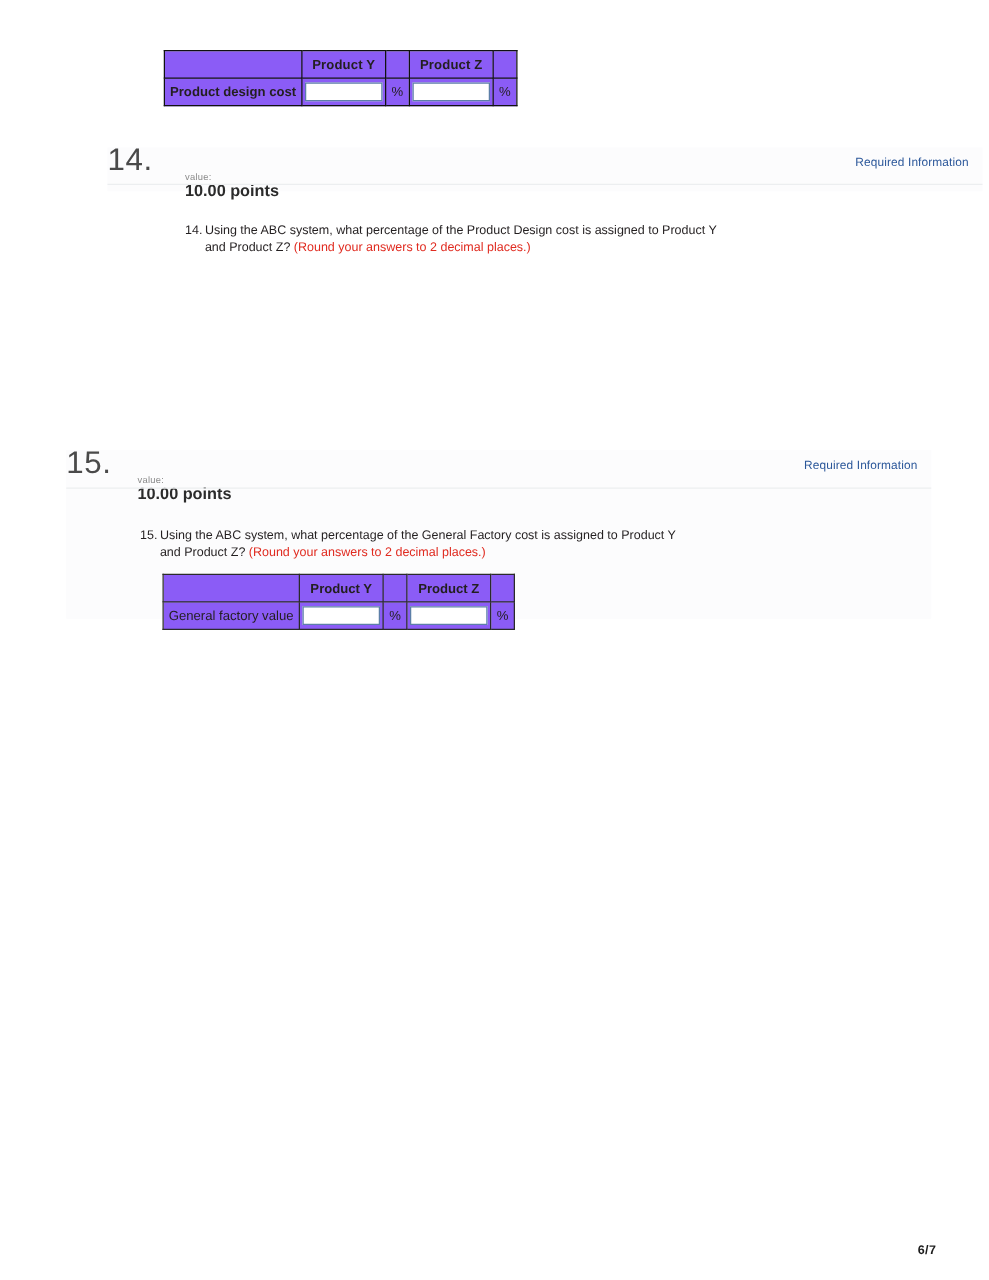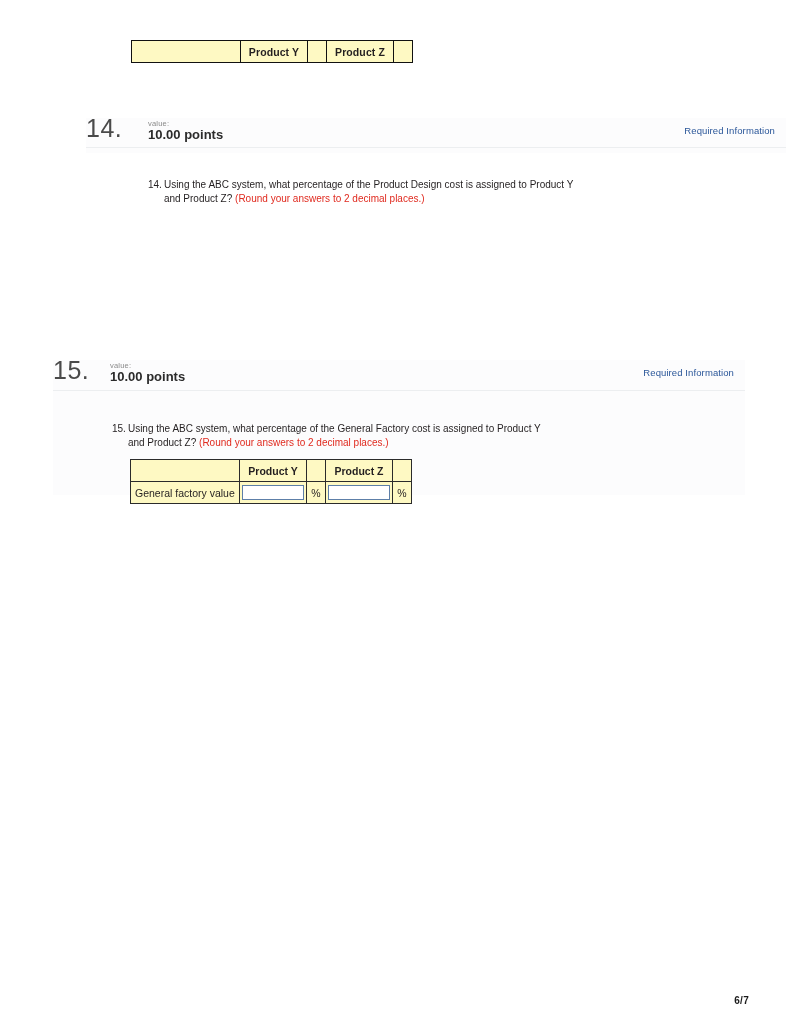--- a/index.html
+++ b/index.html
@@ -23,21 +23,21 @@
     table-layout: fixed;
     position: absolute;
   }
   .answer-table td {
     border: 1px solid #2b2b2b;
     height: 19px;
     padding: 0 4px;
     font-size: 10.5px;
     line-height: 18px;
     vertical-align: middle;
-    background: #fef9c3;
+    background: #8b5cf6;
     white-space: nowrap;
   }
   .answer-table td.col-label   { width: 100px; }
   .answer-table td.col-input   { width: 62px; padding: 1px 2px; }
   .answer-table td.col-pct     { width: 14px; text-align: center; padding: 0 2px; }
 
   .hdr-cell {
     font-weight: bold;
     text-align: center;
     font-size: 10.5px;
@@ -81,20 +81,21 @@
   }
   .q-value-wrap {
     position: absolute;
     top: 1px;
   }
   .q-value-label {
     font-size: 7.5px;
     color: #8a8a8a;
     line-height: 9px;
     letter-spacing: .2px;
+    margin-top: 18px;
   }
   .q-value-points {
     font-size: 13px;
     font-weight: bold;
     color: #2b2b2b;
     line-height: 12px;
     margin-top: 1px;
   }
   .q-required {
     position: absolute;
@@ -152,20 +153,31 @@
 
 <table class="answer-table table-heavy" style="left:131px; top:40px;">
   <tbody>
     <tr>
       <td class="col-label"></td>
       <td class="col-input hdr-cell">Product Y</td>
       <td class="col-pct"></td>
       <td class="col-input hdr-cell">Product Z</td>
       <td class="col-pct"></td>
     </tr>
+    <tr>
+      <td class="col-label">Product design cost</td>
+      <td class="col-input">
+        <input class="cell-input" type="text" value="" style="">
+      </td>
+      <td class="col-pct">%</td>
+      <td class="col-input">
+        <input class="cell-input" type="text" value="" style="">
+      </td>
+      <td class="col-pct">%</td>
+    </tr>
   </tbody>
 </table>
 
 <div class="question-block" style="left:86px; top:118px; width:700px; height:35px;">
 
   <div class="q-head">
     <div class="q-number">14.</div>
 
     <div class="q-value-wrap" style="left:62px;">
       <div class="q-value-label">value:</div>

